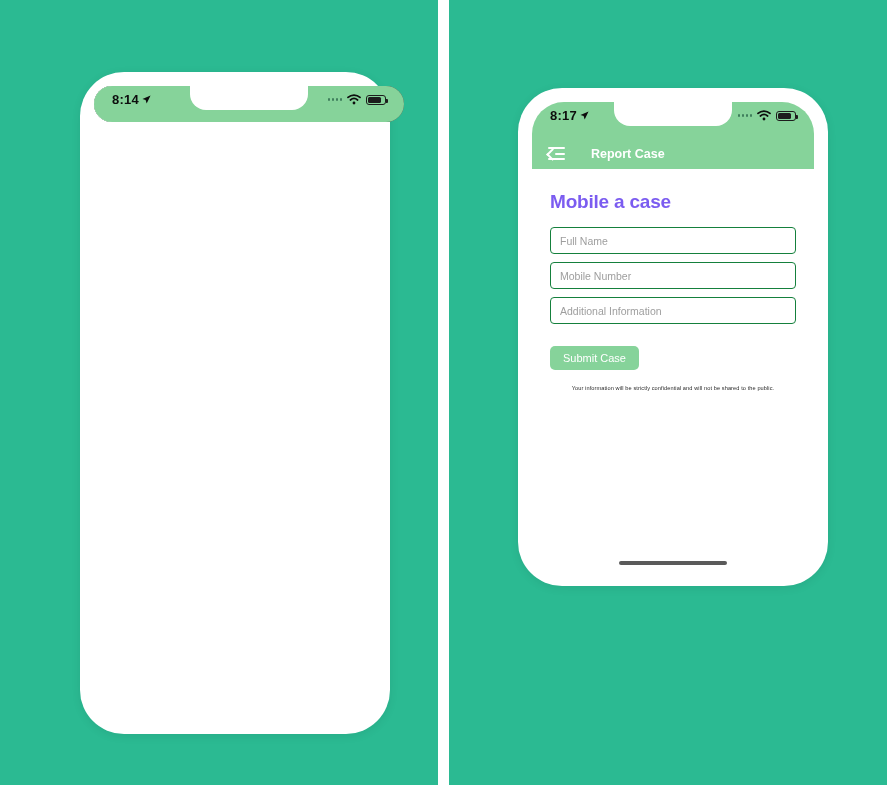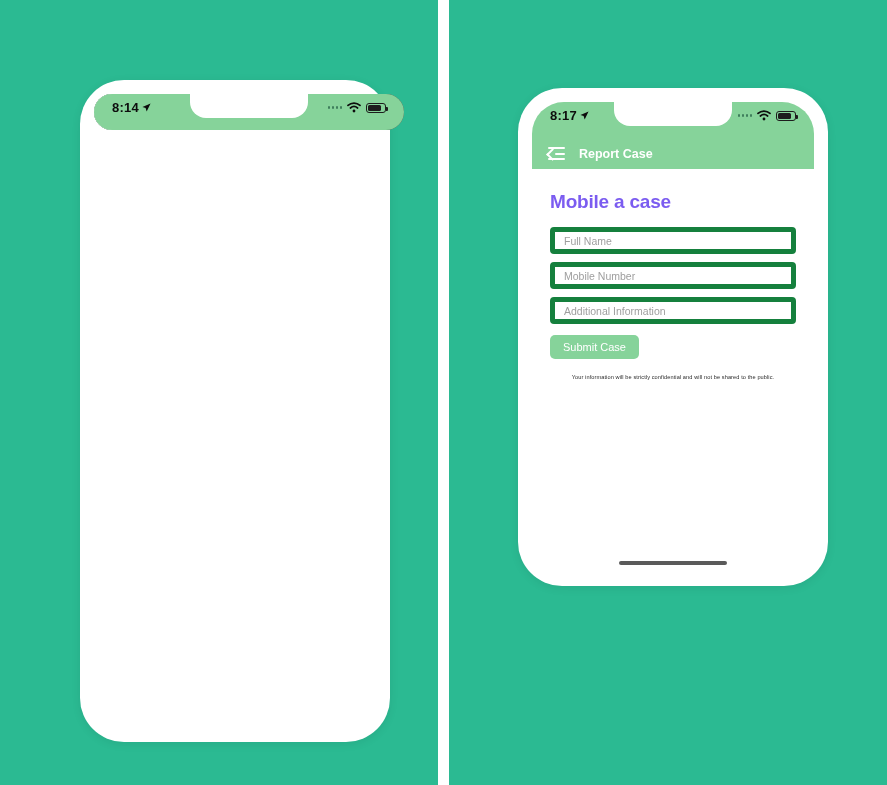--- a/index.html
+++ b/index.html
@@ -10,21 +10,21 @@
     overflow:hidden;position:relative;
   }
   .canvas{position:absolute;inset:0;background:#2bba92;}
   .divider{position:absolute;left:438px;top:0;width:11px;height:785px;background:#ffffff;}
 
   
   .phone{position:absolute;background:#ffffff;border-radius:44px;
          box-shadow:0 2px 10px rgba(0,0,0,.08);}
   .phone .screen{position:absolute;left:14px;top:14px;right:14px;bottom:14px;
          border-radius:32px;overflow:hidden;background:#ffffff;}
-  #phone-left{left:80px;top:80px;width:310px;height:662px;}
+  #phone-left{left:80px;top:72px;width:310px;height:662px;}
   #phone-right{left:518px;top:88px;width:310px;height:498px;}
 
   
   .statusbar{position:relative;height:36px;background:#86d39a;display:flex;
      align-items:flex-start;justify-content:space-between;padding:6px 18px 0 18px;
      box-sizing:border-box;}
   .sb-time{font-size:13px;font-weight:bold;color:#0d0d0d;letter-spacing:.2px;
      display:flex;align-items:center;gap:3px;}
   .loc-arrow{display:inline-block;width:9px;height:9px;}
   .sb-right{display:flex;align-items:center;gap:5px;margin-top:2px;}
@@ -48,37 +48,37 @@
      align-items:center;padding-top:18px;box-sizing:border-box;}
   .logo-wrap{display:flex;flex-direction:column;align-items:center;margin-bottom:18px;}
   .logo-mark{width:46px;height:46px;}
   .home-bar{position:absolute;left:50%;transform:translateX(-50%);bottom:7px;
      width:108px;height:4px;border-radius:3px;}
   .home-bar.dark{background:#111111;}
   .home-bar.gray{background:#5a5a5a;}
 
   
   #screen-right{display:flex;flex-direction:column;background:#ffffff;}
-  .appbar{height:31px;background:#86d39a;display:flex;align-items:center;gap:14px;padding:0 16px;}
+  .appbar{height:31px;background:#86d39a;display:flex;align-items:center;gap:26px;padding:0 16px;}
   .menu-fold{width:17px;height:13px;position:relative;cursor:pointer;}
   .menu-fold i{position:absolute;left:0;height:2px;background:#ffffff;border-radius:1px;}
   .menu-fold i:nth-child(1){top:0;width:17px;}
   .menu-fold i:nth-child(2){top:5.5px;width:10px;left:7px;}
   .menu-fold i:nth-child(3){top:11px;width:17px;}
   .fold-chev{position:absolute;left:0;top:2.5px;width:7px;height:7px;
      border-left:2px solid #ffffff;border-bottom:2px solid #ffffff;transform:rotate(45deg);}
   .appbar-title{color:#ffffff;font-size:12.5px;font-weight:bold;}
   .form-body{flex:1;padding:22px 18px 0 18px;position:relative;}
   .form-title{color:#7b5cf0;font-size:19px;font-weight:bold;margin:0 0 14px 0;letter-spacing:-.2px;}
-  .field{width:100%;height:27px;border:5px solid #15803d;border-radius:4px;background:#ffffff;
+  .field{width:100%;height:27px;border:1px solid #15803d;border-radius:4px;background:#ffffff;
      font-size:10.5px;color:#5a5a5a;padding:7px 9px;box-sizing:border-box;margin-bottom:8px;
      font-family:"Liberation Sans", sans-serif;outline:none;}
   .field::placeholder{color:#9e9e9e;}
   .submit-btn{background:#86d39a;border:none;border-radius:5px;color:#ffffff;font-size:11px;
-     padding:6px 13px;cursor:pointer;font-family:"Liberation Sans", sans-serif;margin-top:3px;}
+     padding:6px 13px;cursor:pointer;font-family:"Liberation Sans", sans-serif;margin-top:14px;}
   .disclaimer{text-align:center;font-size:5.6px;color:#2b2b2b;margin-top:15px;letter-spacing:.1px;}
 </style>
 </head>
 <body>
 
 <div class="canvas"></div>
 <div class="divider"></div>
 
 <div class="phone" id="phone-left">
   <div class="screen" id="screen-left">

